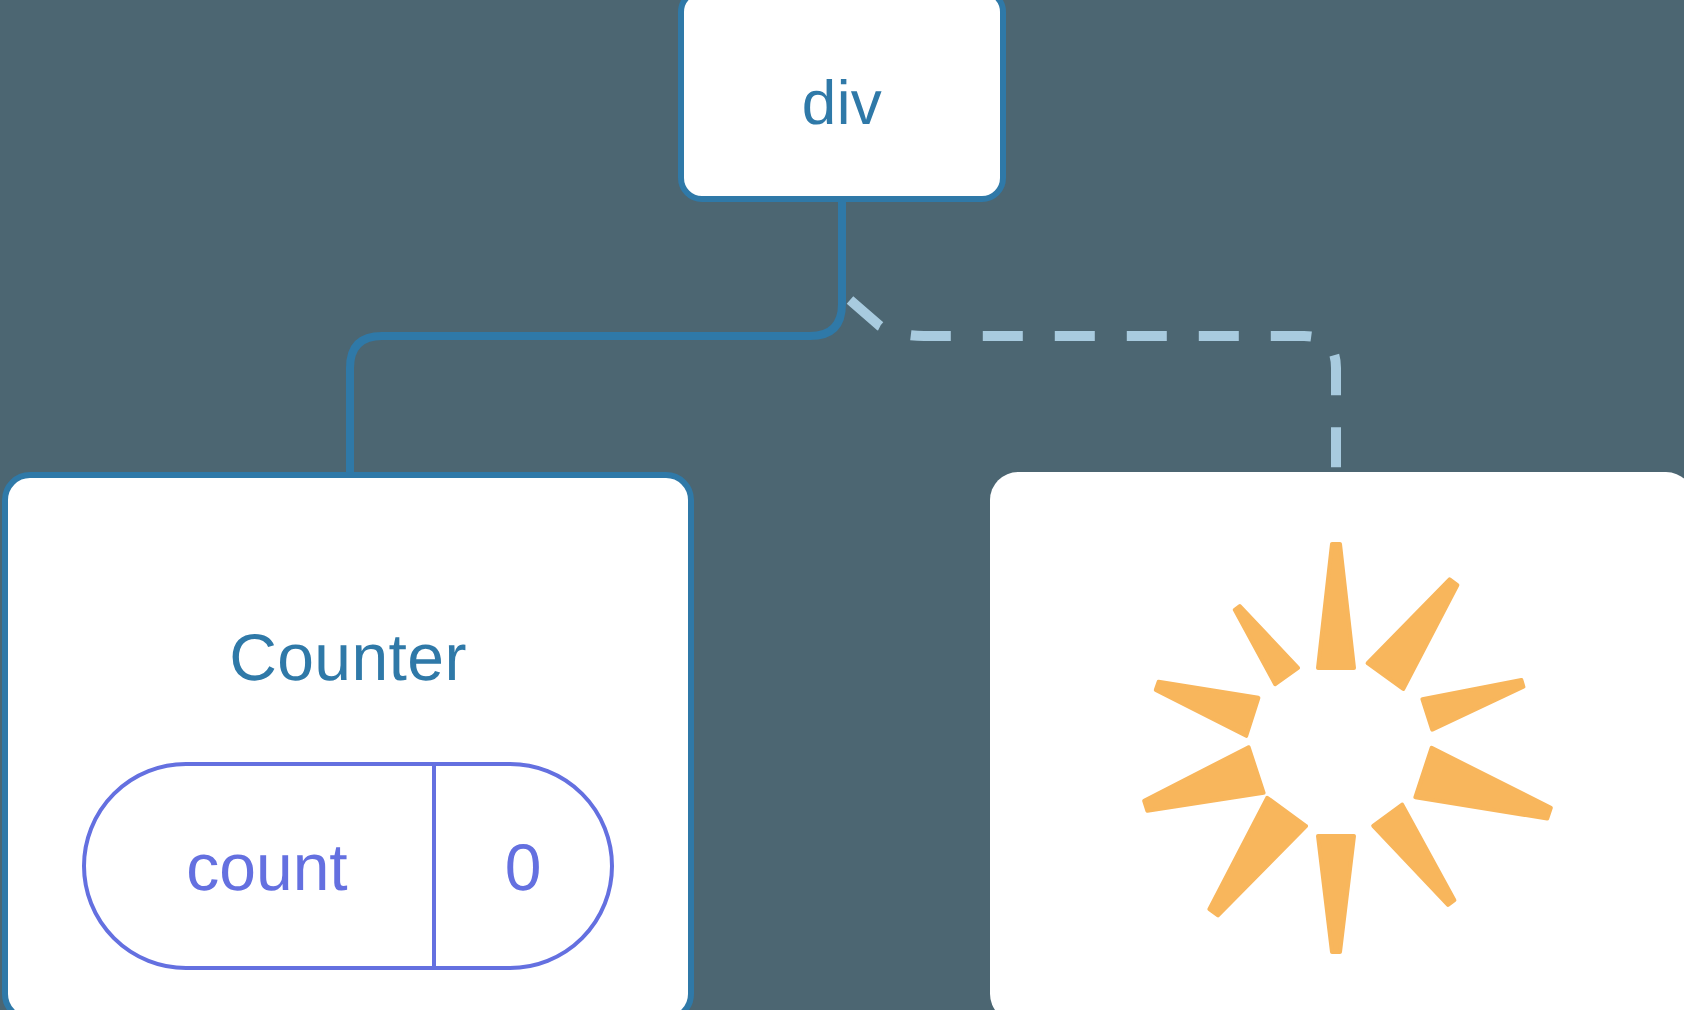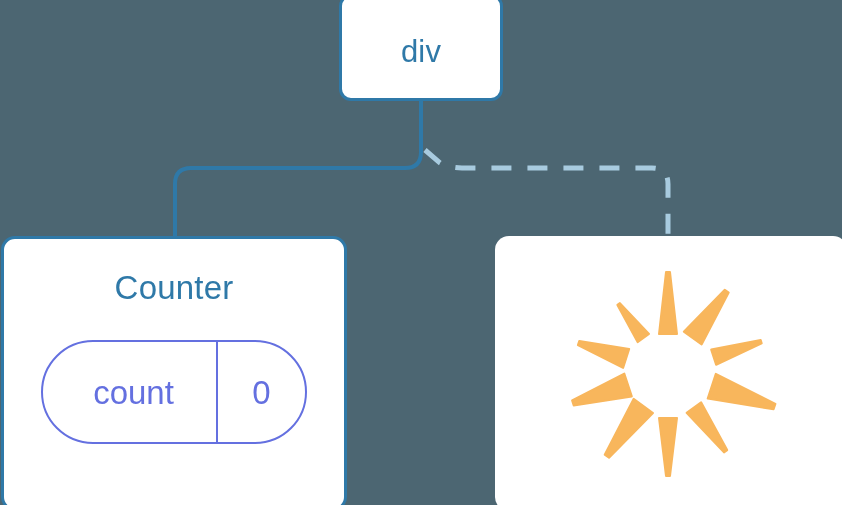--- a/index.html
+++ b/index.html
@@ -62,21 +62,21 @@
     height: 275px;
     border-radius: 14px;
     display: flex;
     flex-direction: column;
     align-items: center;
   }
   #node-counter .node-title {
     color: #2f79a8;
     font-size: 33px;
     line-height: 1;
-    margin-top: 32px;
+    margin-top: 73px;
     letter-spacing: 0.2px;
   }
   
   .state-pill {
     position: relative;
     margin-top: 36px;
     width: 266px;
     height: 104px;
     border: 2px solid #6470e0;
     border-radius: 52px;

